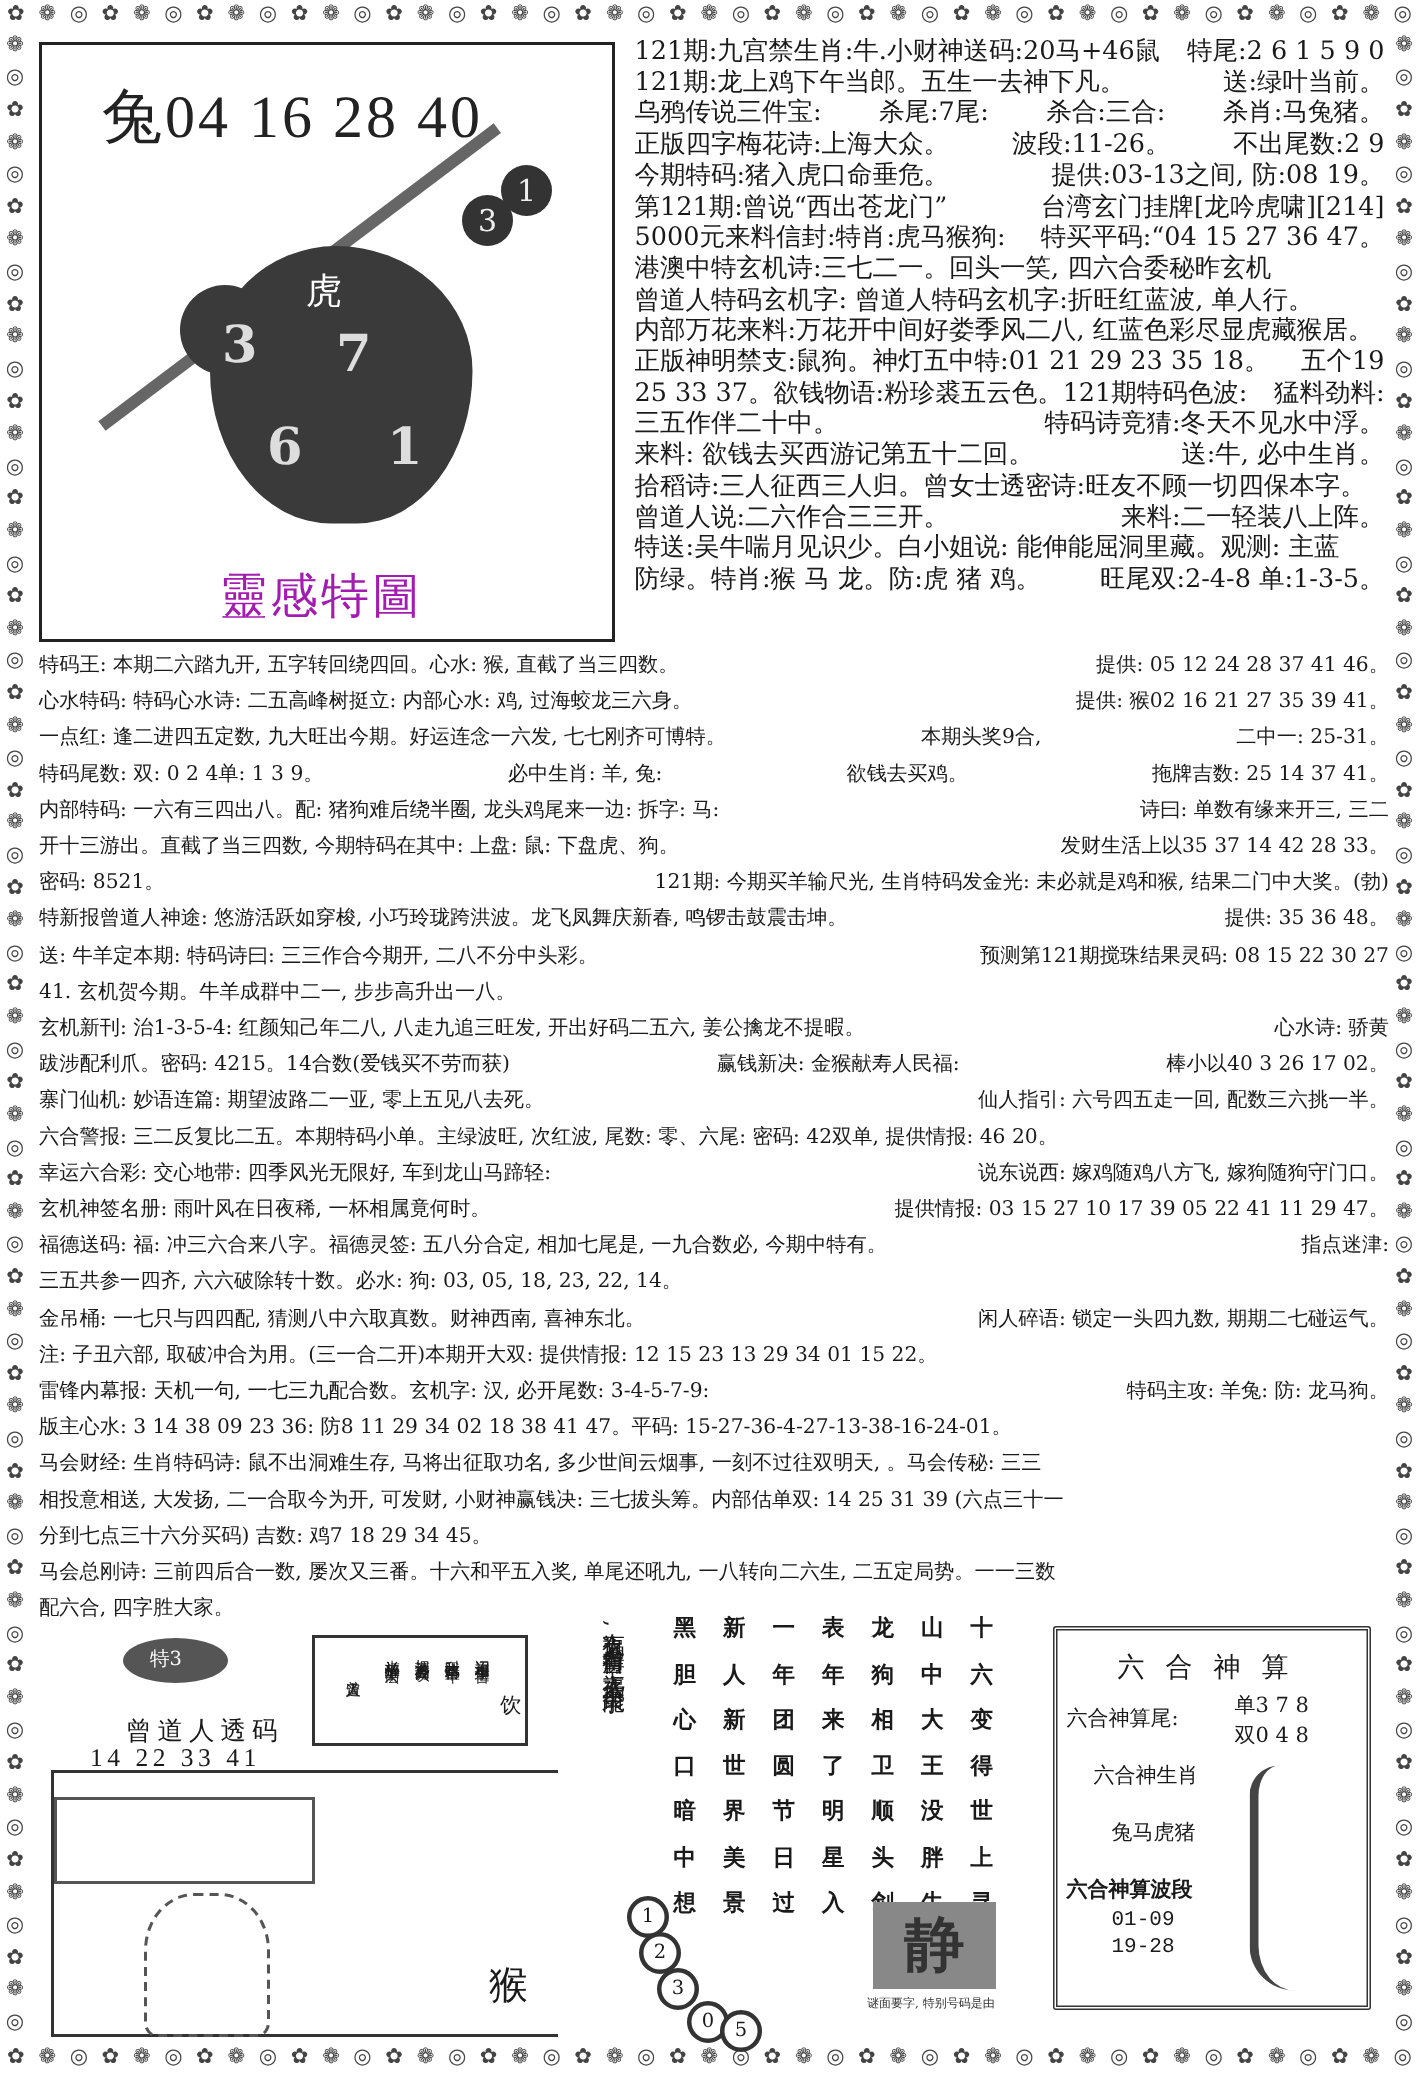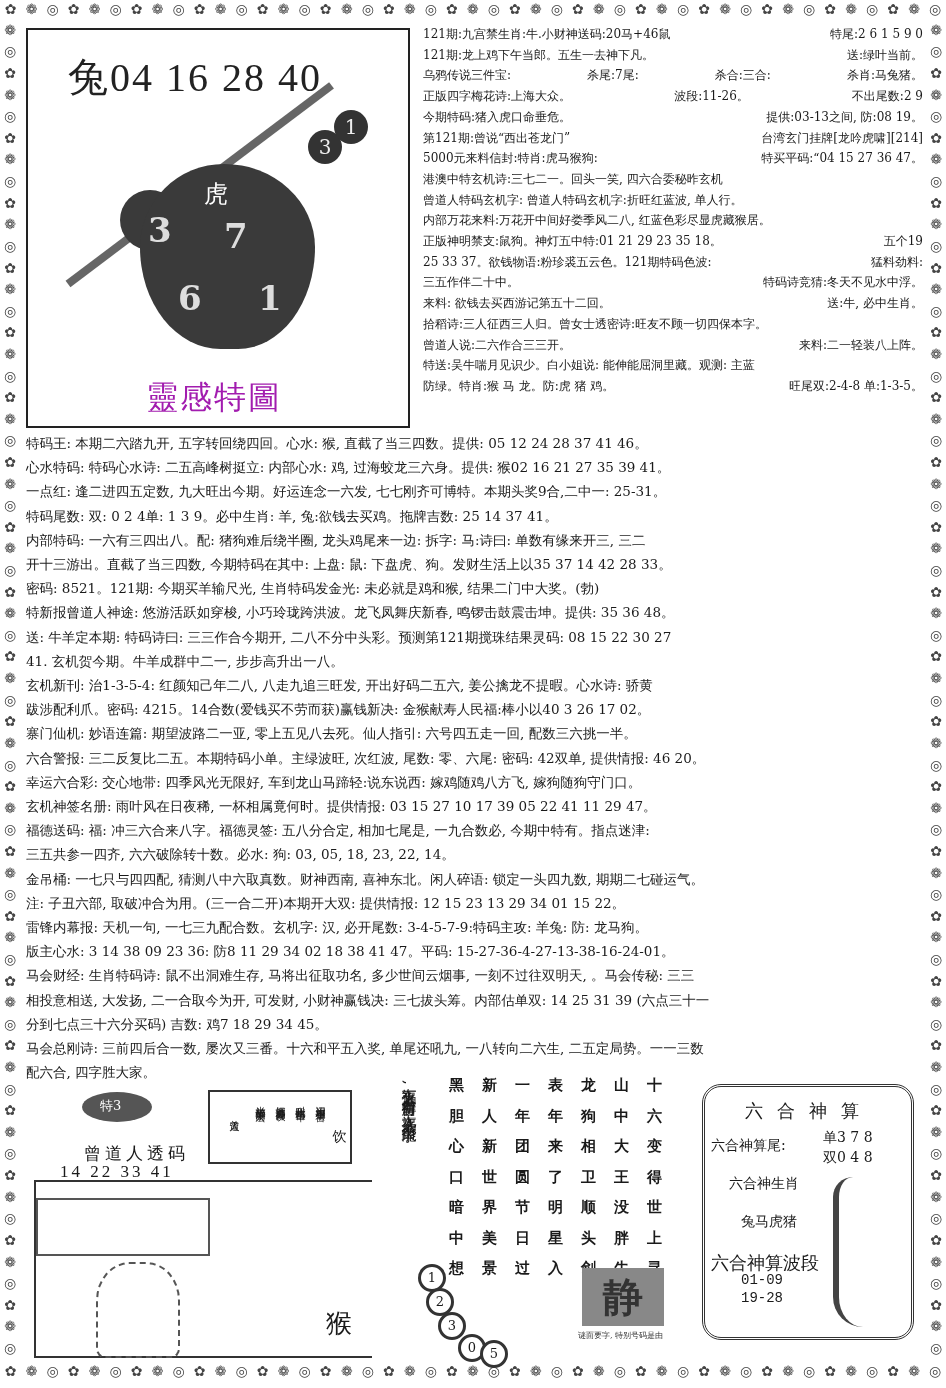--- a/index.html
+++ b/index.html
@@ -14,50 +14,50 @@
   .feature-box{position:absolute;left:26px;top:28px;width:384px;height:400px;border:2px solid #222;box-sizing:border-box;}
   .feature-nums{position:absolute;left:40px;top:20px;font-family:"Liberation Serif",serif;font-size:40px;letter-spacing:2px;color:#222;white-space:nowrap;}
   .blob{position:absolute;left:112px;top:134px;width:175px;height:185px;background:#3a3a3a;border-radius:48% 52% 44% 46%/45% 45% 55% 55%;}
   .blob2{position:absolute;left:92px;top:160px;width:60px;height:60px;background:#3a3a3a;border-radius:50%;}
   .arrow{position:absolute;left:40px;top:250px;width:330px;height:8px;background:#666;transform:rotate(-37deg);transform-origin:left center;}
   .ball{position:absolute;width:34px;height:34px;border-radius:50%;background:#333;color:#eee;font-size:20px;text-align:center;line-height:34px;}
   .bnum{position:absolute;color:#ddd;font-size:34px;font-weight:bold;}
   .tiger{position:absolute;left:176px;top:148px;color:#fff;font-size:24px;}
   .feature-caption{position:absolute;left:118px;top:346px;font-size:32px;font-weight:normal;color:#a21caf;letter-spacing:2px;}
 
-  .rp{position:absolute;left:423px;top:24px;width:500px;font-size:12px;line-height:20.7px;}
+  .rp{position:absolute;left:423px;top:24px;width:500px;font-size:17px;line-height:20.7px;}
   .rp .ln{white-space:nowrap;display:flex;justify-content:space-between;}
   .main{position:absolute;left:26px;top:431px;width:900px;font-size:13.5px;line-height:24.2px;}
-  .main .ln{white-space:nowrap;display:flex;}
+  .main .ln{white-space:nowrap;display:flex;justify-content:space-between;}
 
   .bottom-left-title{position:absolute;left:60px;top:1142px;font-size:17px;letter-spacing:4px;margin-left:24px;}
   .bottom-left-nums{position:absolute;left:60px;top:1162px;font-size:17px;letter-spacing:3px;font-family:"Liberation Serif",serif;}
   .pot{position:absolute;left:60px;top:1084px;width:112px;height:40px;}
   .pot-body{position:absolute;left:22px;top:8px;width:70px;height:30px;background:#555;border-radius:50%;}
   .pot-label{position:absolute;left:40px;top:13px;color:#fff;font-size:13px;}
   .poem-box{position:absolute;left:208px;top:1090px;width:144px;height:74px;border:2px solid #333;box-sizing:border-box;font-size:10px;}
   .poem-col{position:absolute;top:6px;writing-mode:vertical-rl;letter-spacing:1px;line-height:12px;}
   .scene{position:absolute;left:34px;top:1180px;width:338px;height:178px;border-top:2px solid #333;border-left:2px solid #333;border-bottom:2px solid #333;box-sizing:border-box;}
   .scene .bar{position:absolute;left:0;top:16px;width:170px;height:54px;border:2px solid #555;}
   .scene .figure{position:absolute;left:60px;top:80px;width:80px;height:92px;border:2px dashed #555;border-radius:40% 40% 10% 10%;}
   .scene .monkey{position:absolute;left:290px;top:124px;font-size:26px;}
   .vertical-slogan{position:absolute;left:398px;top:1076px;writing-mode:vertical-rl;font-size:15px;letter-spacing:1px;line-height:22px;height:282px;}
   .grid-poem{position:absolute;left:440px;top:1076px;display:grid;grid-template-columns:repeat(7,33px);grid-auto-rows:30.5px;font-size:15px;font-weight:bold;}
   .grid-poem span{text-align:center;}
   .circles{position:absolute;left:418px;top:1264px;width:90px;height:100px;}
   .circ{position:absolute;width:22px;height:22px;border:3px solid #333;border-radius:50%;text-align:center;line-height:22px;font-size:13px;background:#fff;}
   .jing{position:absolute;left:582px;top:1268px;width:82px;height:58px;background:#888;color:#333;font-size:40px;text-align:center;line-height:58px;font-weight:bold;}
   .jing-caption{position:absolute;left:578px;top:1330px;font-size:8px;color:#333;}
-  .shen-box{position:absolute;left:702px;top:1084px;width:212px;height:256px;border:3px double #333;border-radius:19px;box-sizing:border-box;}
+  .shen-box{position:absolute;left:702px;top:1084px;width:212px;height:256px;border:3px double #333;border-radius:2px;box-sizing:border-box;}
   .shen-title{position:absolute;left:40px;top:12px;font-size:18px;letter-spacing:14px;}
   .shen-tail-label{position:absolute;left:6px;top:50px;font-size:14px;}
   .shen-tail-vals{position:absolute;left:118px;top:40px;font-size:14px;line-height:20px;}
   .shen-sx-label{position:absolute;left:24px;top:88px;font-size:14px;}
   .shen-sx-val{position:absolute;left:36px;top:126px;font-size:14px;}
-  .shen-wave-label{position:absolute;left:6px;top:164px;font-size:18px;}
+  .shen-wave-label{position:absolute;left:6px;top:164px;font-size:14px;font-weight:bold;}
   .shen-wave-vals{position:absolute;left:36px;top:180px;font-size:14px;line-height:18px;font-family:"Liberation Mono",monospace;}
   .shen-figure{position:absolute;left:128px;top:90px;width:64px;height:150px;border-left:6px solid #444;border-radius:20px 0 0 30px;}
 </style>
 </head>
 <body>
 
 <div class="border-strip border-top" id="orn-top">
     <span class="orn">✿</span>
     <span class="orn">❁</span>
     <span class="orn">◎</span>

